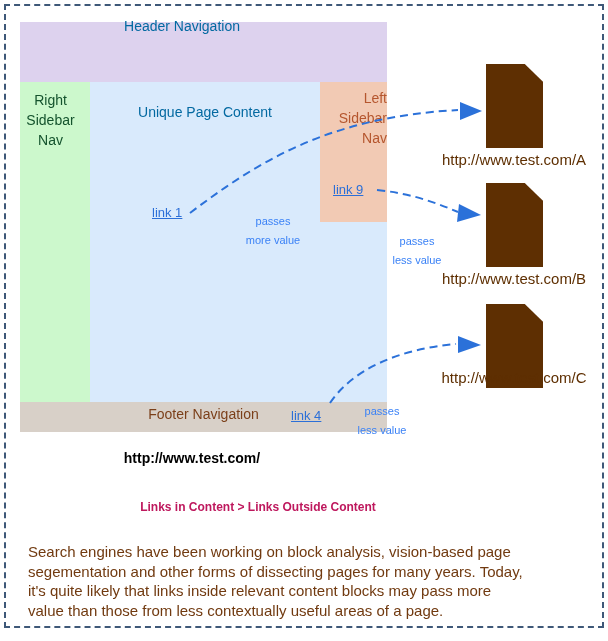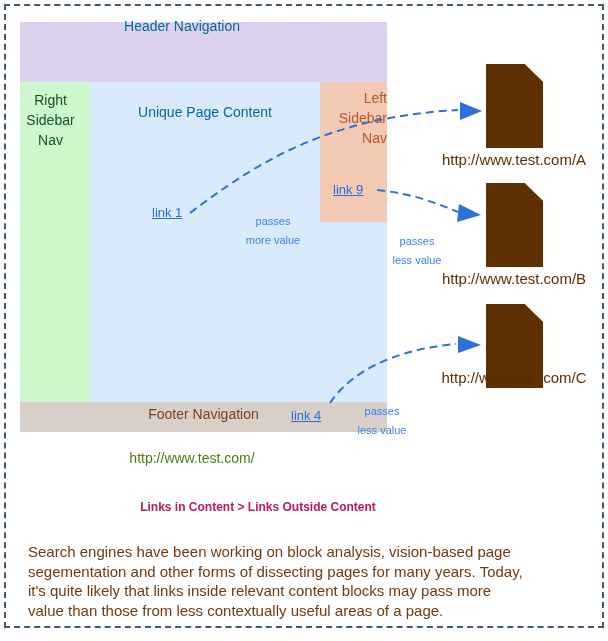--- a/index.html
+++ b/index.html
@@ -30,21 +30,21 @@
   }
   .link1{left:152px;top:205px;}
   .link2{left:333px;top:182px;}
   .link3{left:291px;top:408px;}
   .passes{font-size:11px;color:#3b82f6;text-align:center;
           line-height:19px;white-space:pre-line;margin-top:36px;}
   .passes-more{left:208px;top:176px;width:130px;}
   .passes-less-b{left:363px;top:196px;width:108px;}
   .passes-less-c{left:328px;top:366px;width:108px;}
   .site-url{left:20px;top:450px;width:344px;text-align:center;
-            font-size:14px;color:#4d7c0f;}
+            font-size:14px;color:#000000;font-weight:bold;}
   
   .doc{
     left:486px;width:57px;height:84px;background:#5e2f02;
     clip-path:polygon(0 0,68% 0,100% 21%,100% 100%,0 100%);
   }
   .doc-a{top:64px;} .doc-b{top:183px;} .doc-c{top:304px;}
   .doc-lbl{left:428px;width:172px;text-align:center;font-size:15px;color:#5e2f02;}
   .doc-lbl-a{top:151px;} .doc-lbl-b{top:270px;} .doc-lbl-c{top:369px;}
   
   #arrows{position:absolute;left:0;top:0;width:608px;height:641px;pointer-events:none;}

